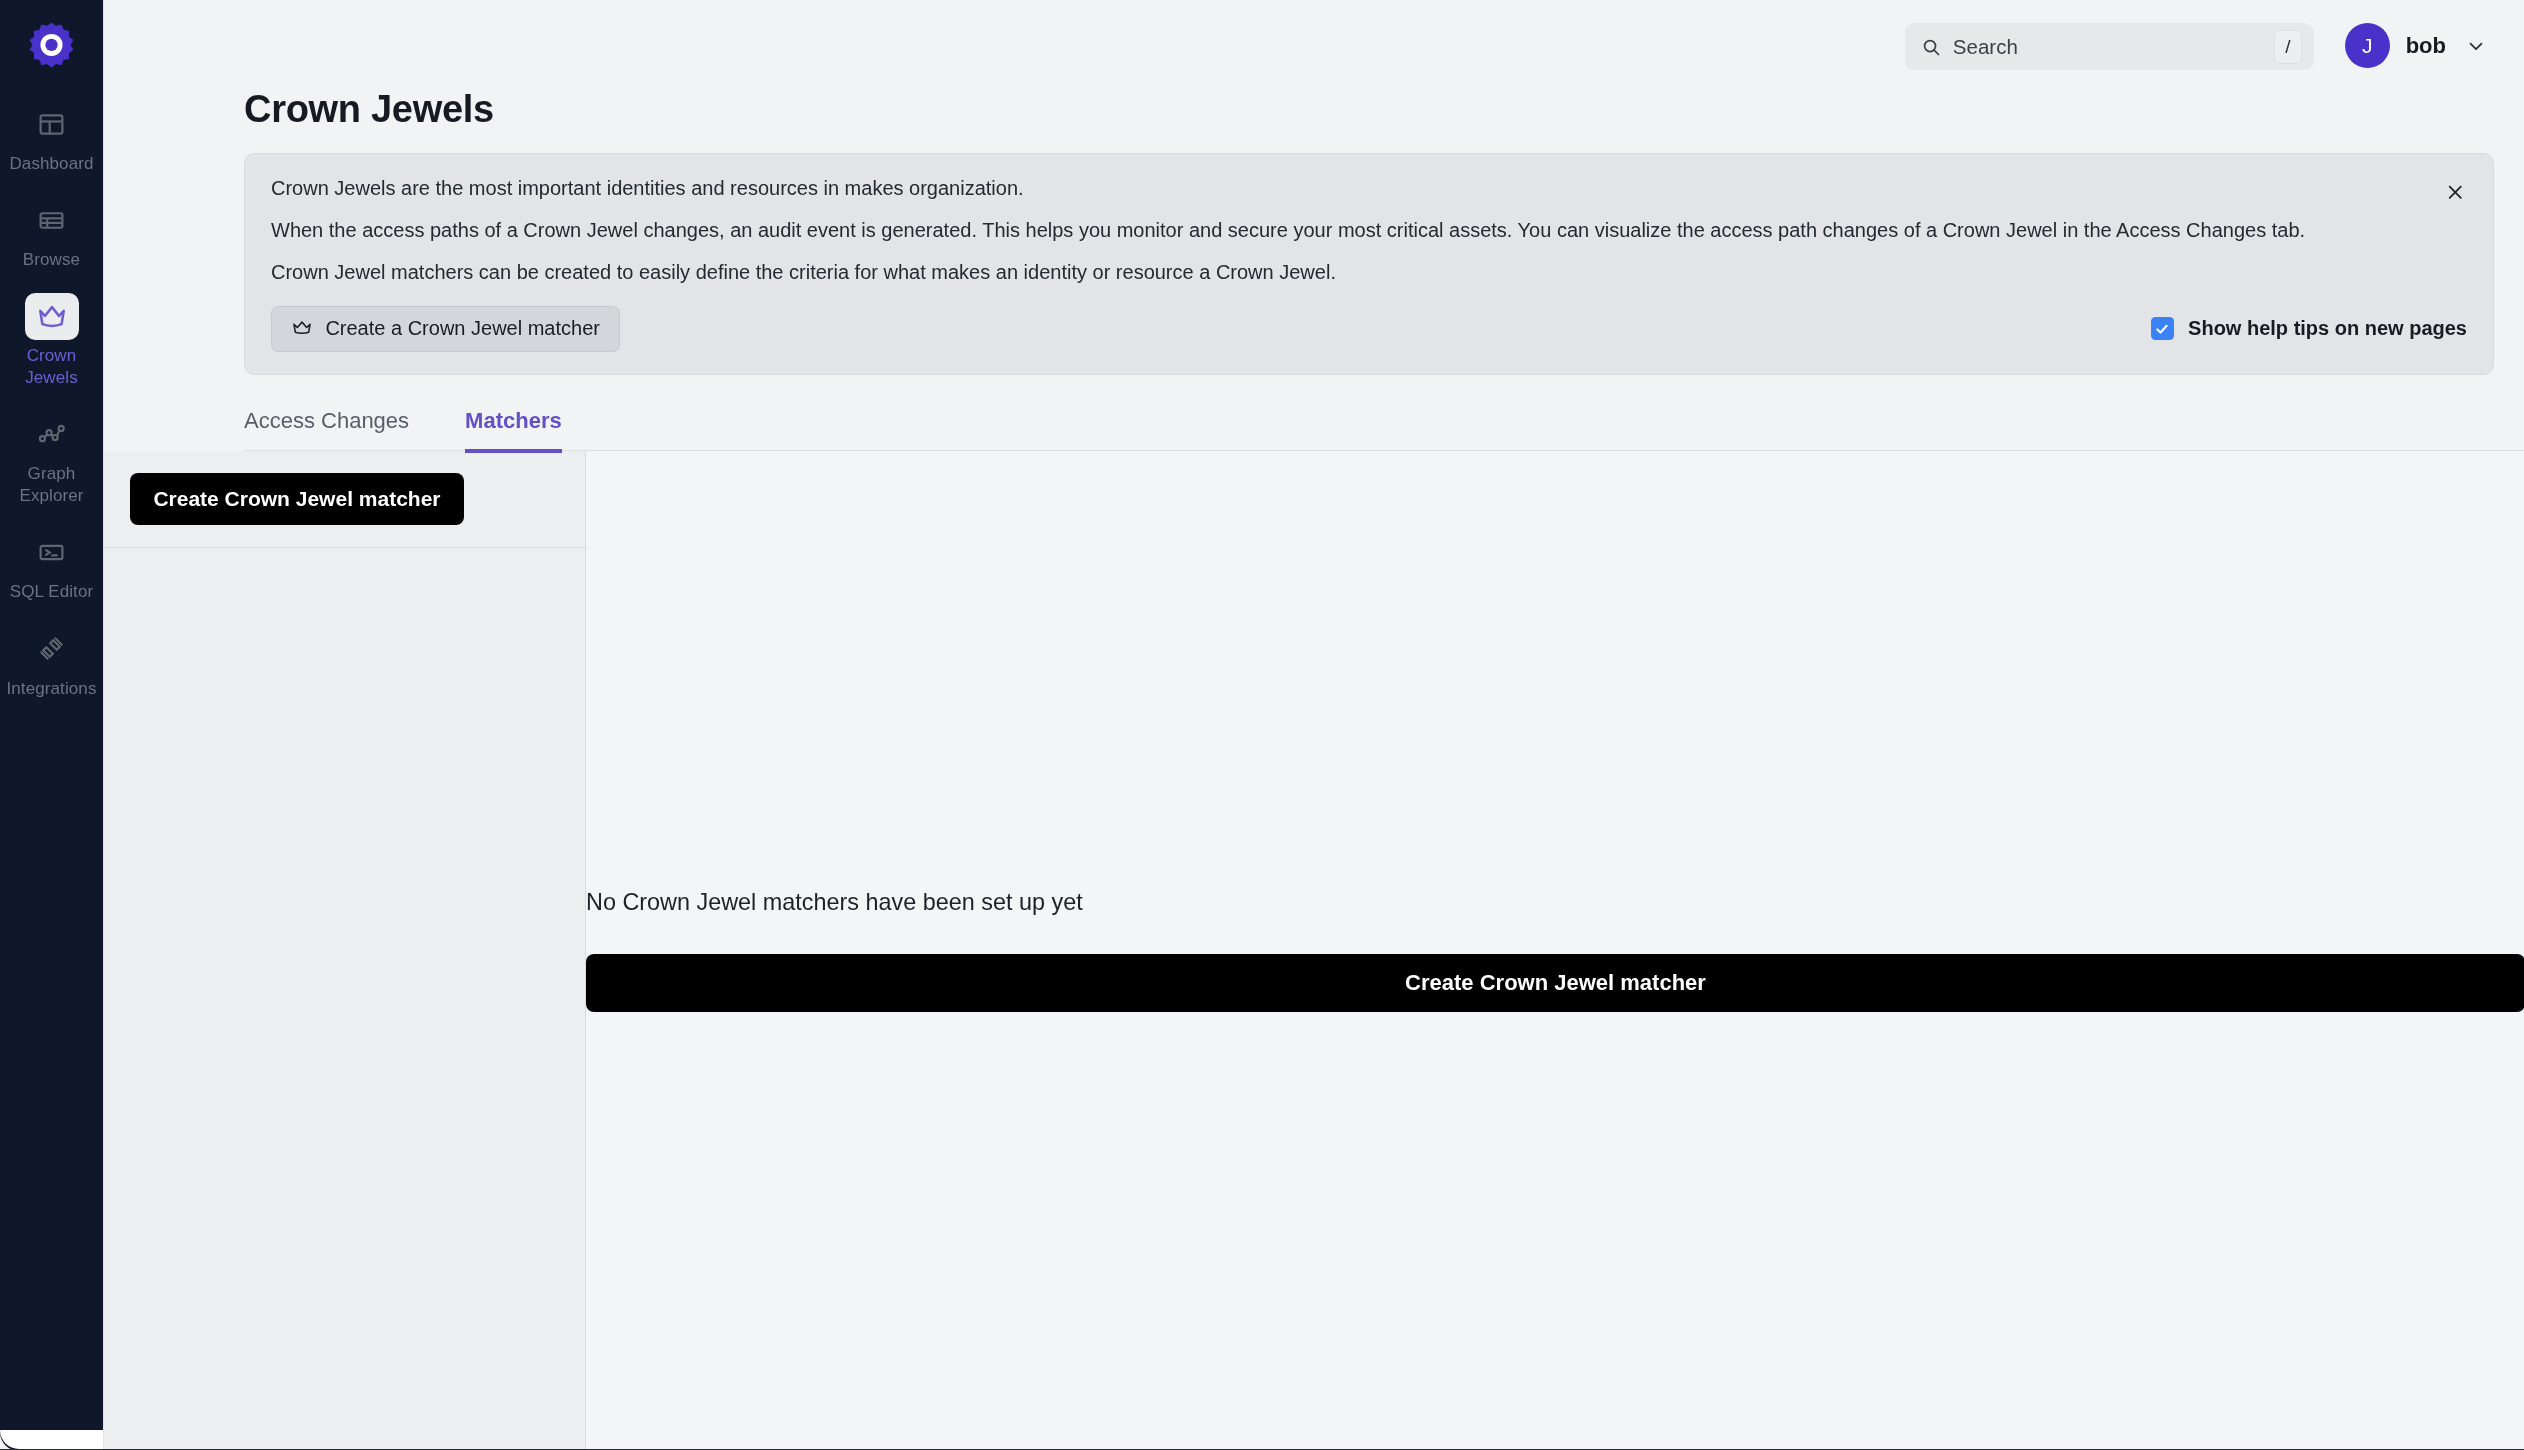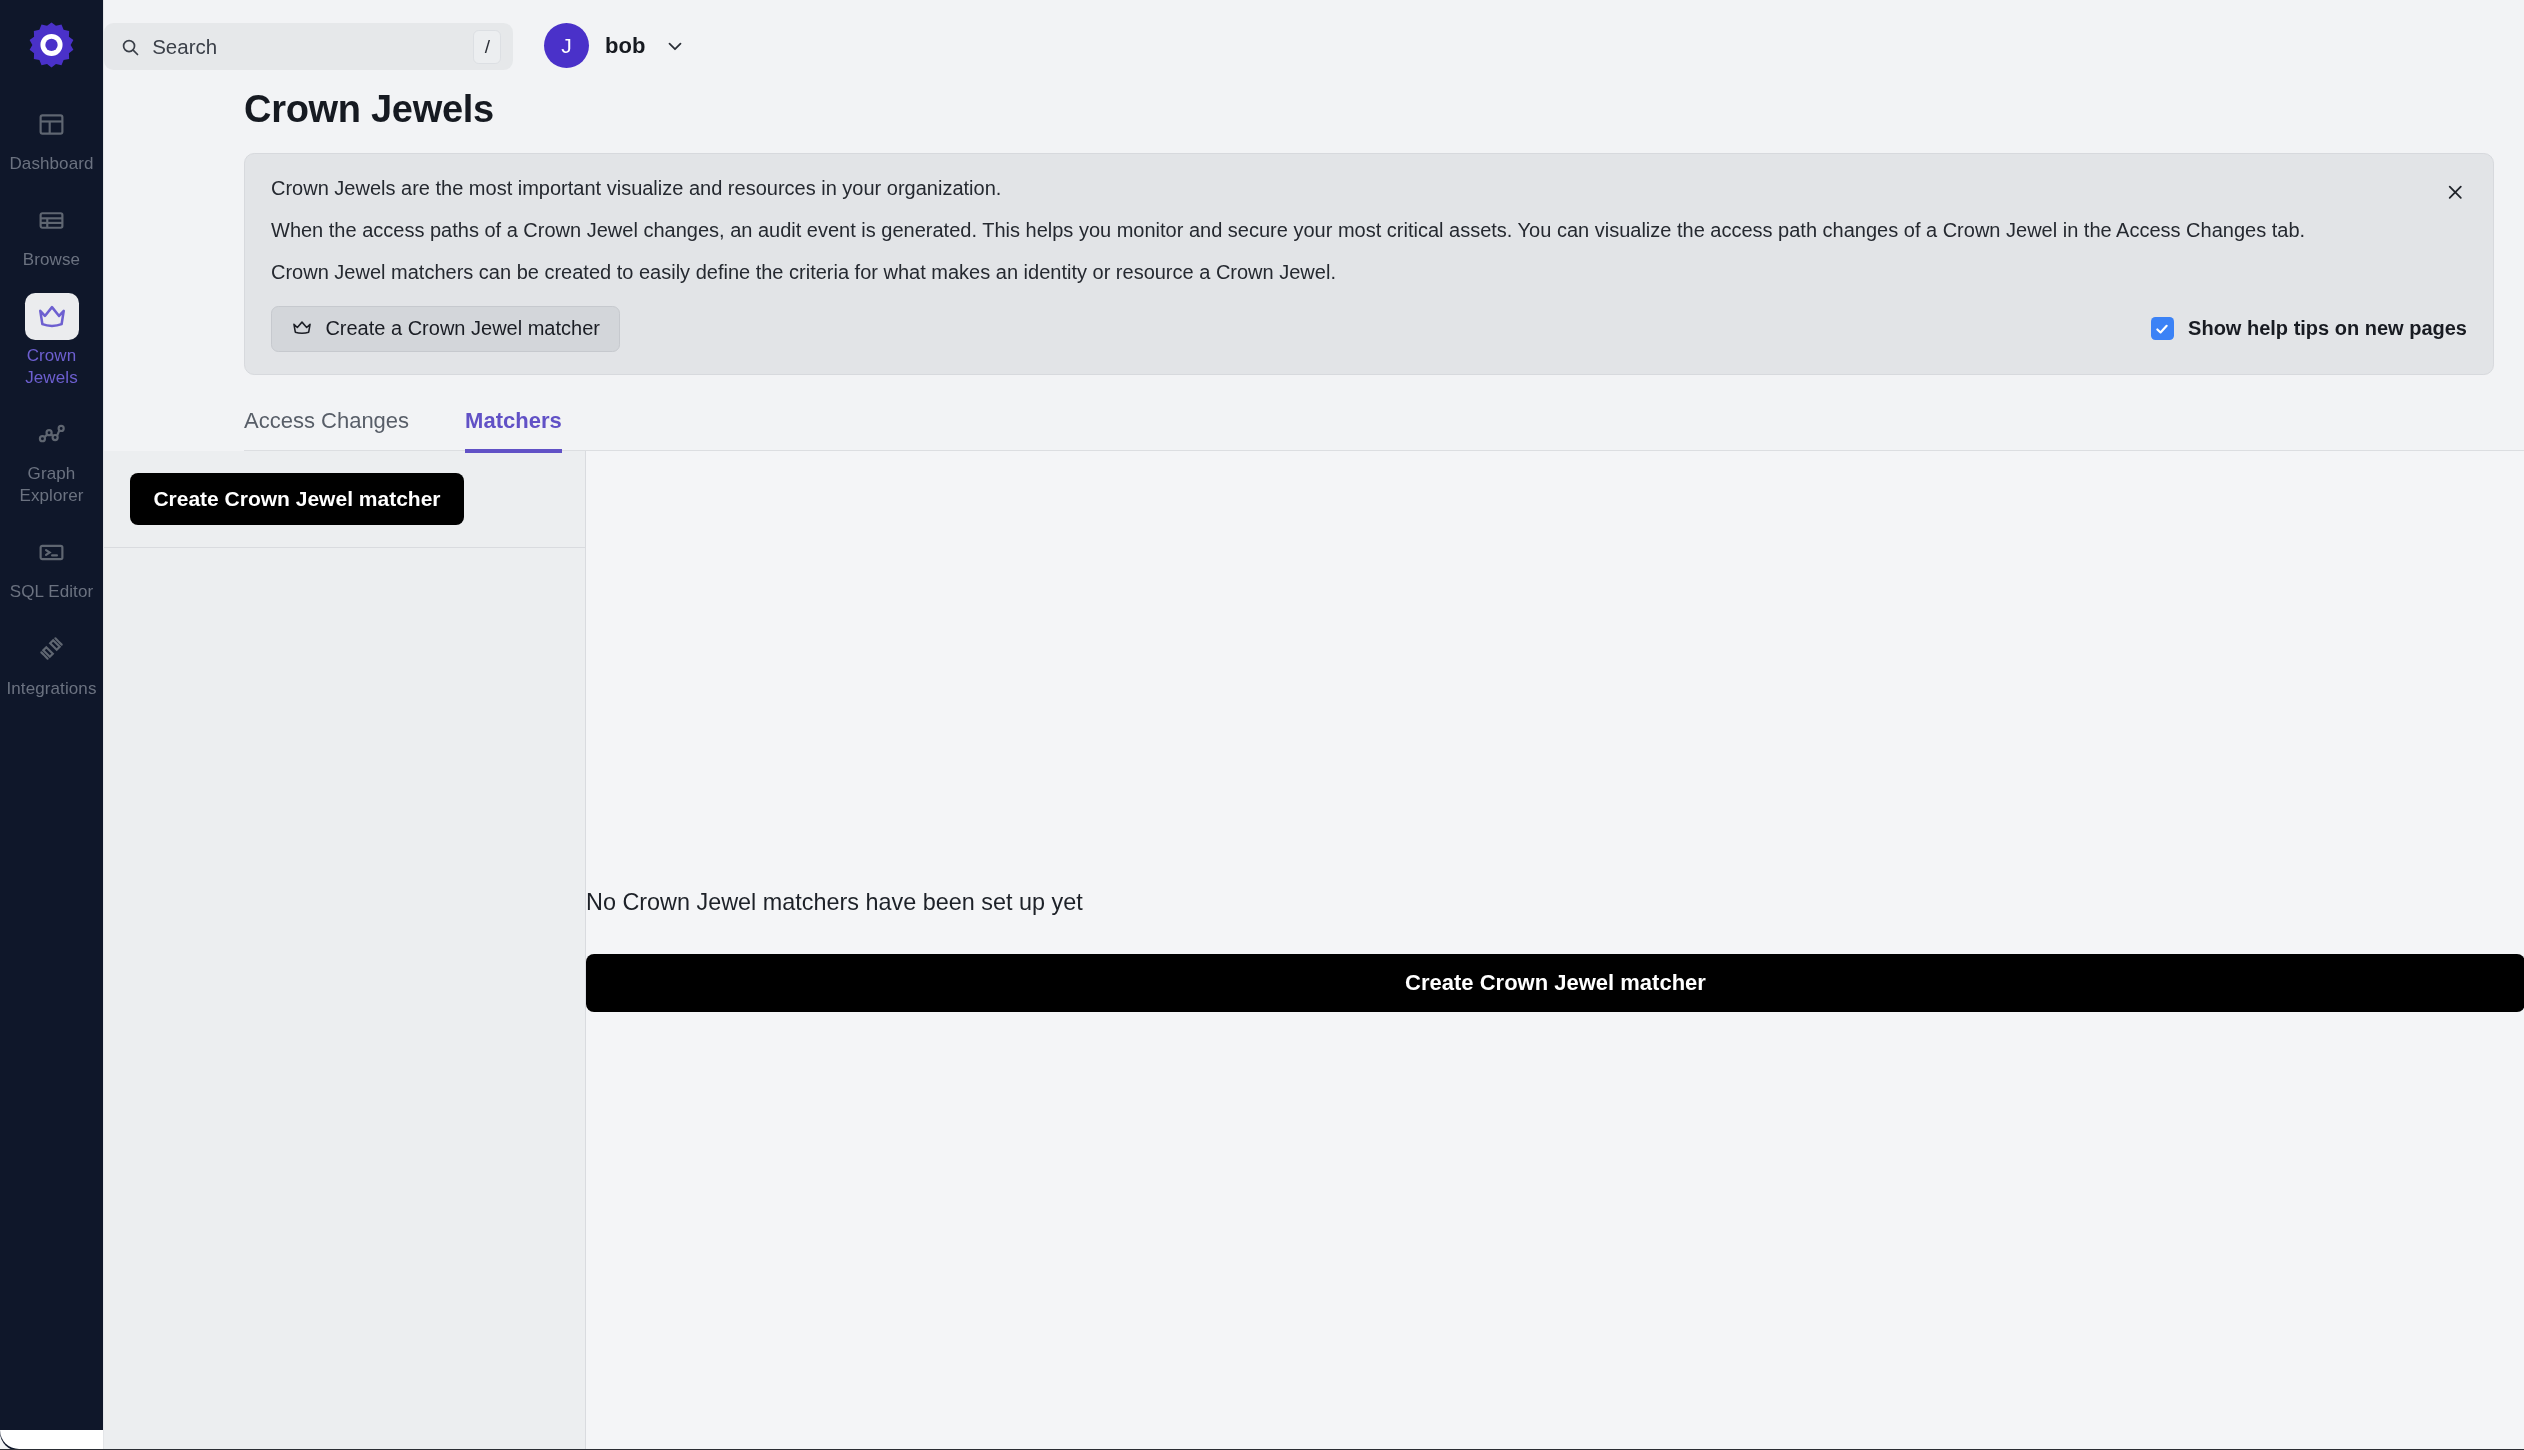--- a/index.html
+++ b/index.html
@@ -73,20 +73,21 @@
     min-width: 0;
     position: relative;
   }
 
   
   #topbar {
     height: 108px;
     flex: 0 0 108px;
     display: flex;
     align-items: flex-start;
+    justify-content: flex-end;
     padding: 23.4px 38px 0 0;
   }
   #search-box {
     width: 409px;
     height: 47px;
     background: #e6e8ea;
     border-radius: 9.5px;
     display: flex;
     align-items: center;
     padding: 0 11.7px 0 16px;
@@ -410,21 +411,21 @@
         </span>
       </div>
     </header>
 
     <div id="page">
 
       <h1 id="page-title">Crown Jewels</h1>
 
       <section id="about-card">
 
-        <p class="about-p">Crown Jewels are the most important visualize and resources in your organization.</p>
+        <p class="about-p">Crown Jewels are the most important identities and resources in makes organization.</p>
         <p class="about-p">When the access paths of a Crown Jewel changes, an audit event is generated. This helps you monitor and secure your most critical assets. You can visualize the access path changes of a Crown Jewel in the Access Changes tab.</p>
         <p class="about-p">Crown Jewel matchers can be created to easily define the criteria for what makes an identity or resource a Crown Jewel.</p>
 
         <div id="about-footer">
           <div id="about-cta">
             <span>
               <svg width="22" height="22" viewBox="0 0 24 24" fill="none" stroke="#1c1f26" stroke-width="1.7" stroke-linejoin="round" stroke-linecap="round">
                 <path d="M3.2 7.9 6.9 11.4 12 5.6 17.1 11.4 20.8 7.9 19.3 16.6C17.1 17.4 14.6 17.8 12 17.8C9.4 17.8 6.9 17.4 4.7 16.6Z"></path>
               </svg>
             </span>

